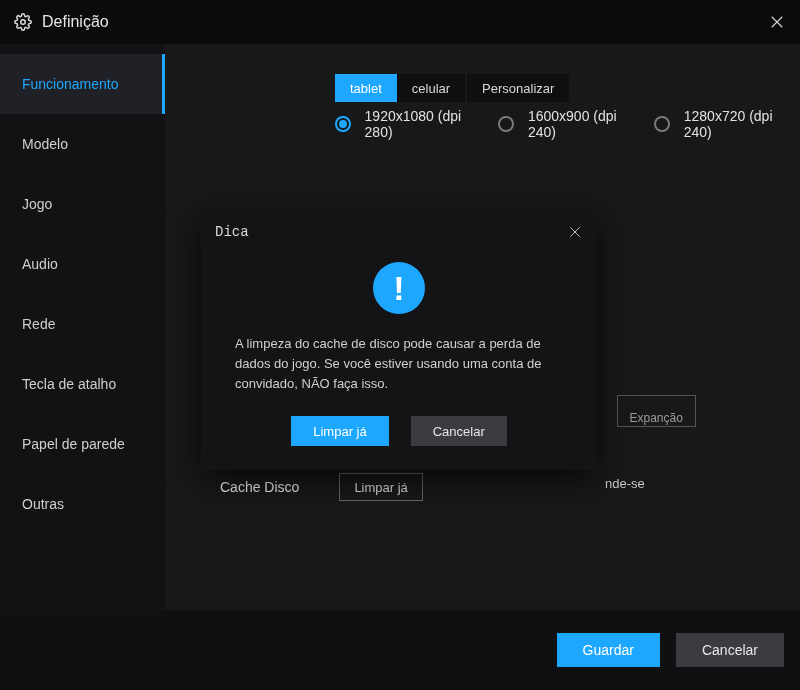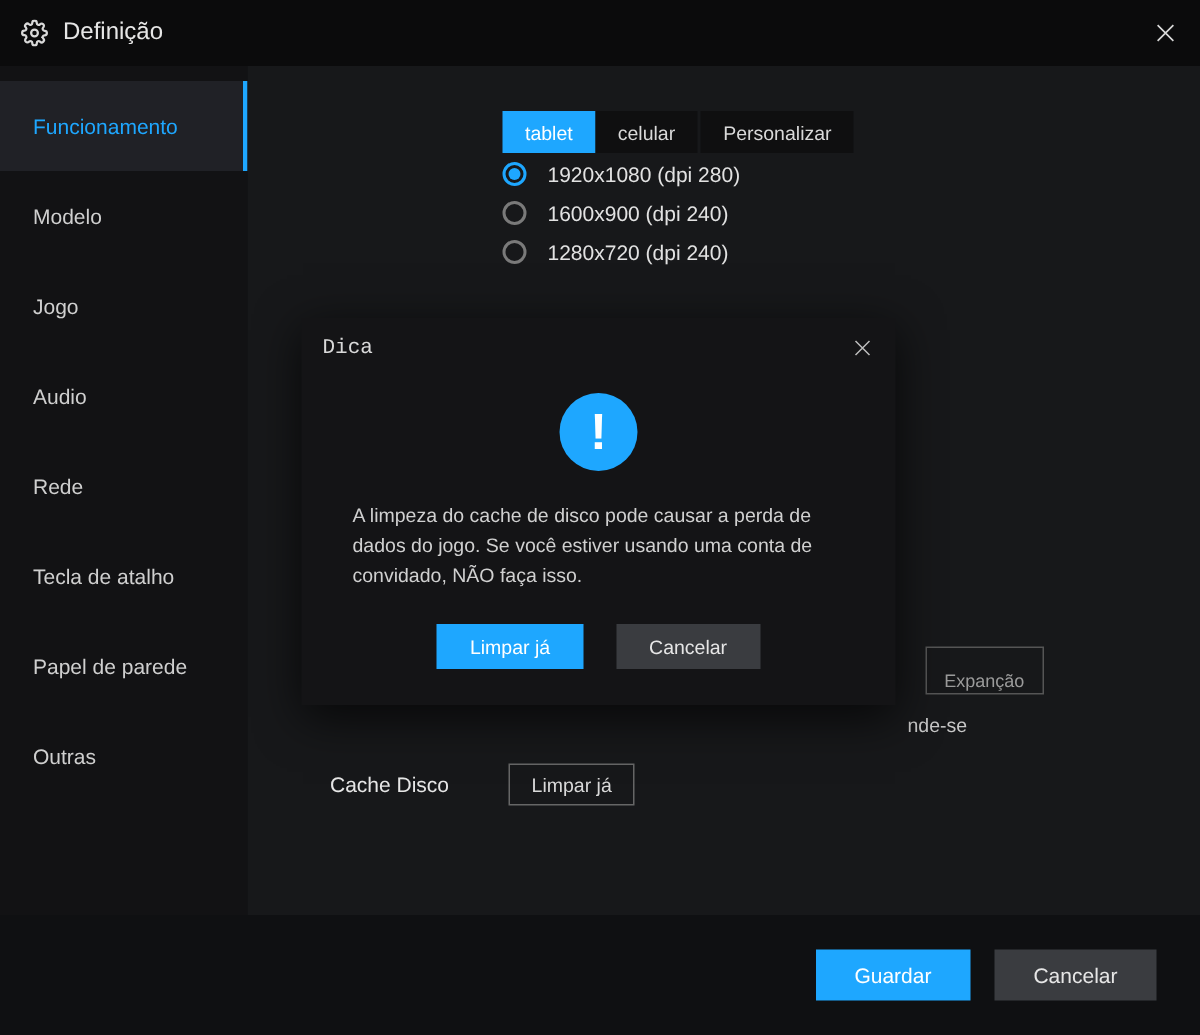--- a/index.html
+++ b/index.html
@@ -19,38 +19,38 @@
 
   .main { flex: 1; background: #17181a; position: relative; padding-top: 30px; }
 
   
   .tabs { display: flex; gap: 0; margin-left: 170px; margin-bottom: 6px; }
   .tab { height: 28px; padding: 0 15px; font-size: 13px; color: #d9d9d9; background: #0f0f10; display: flex; align-items: center; cursor: pointer; }
   .tab.active { background: #1ea7ff; color: #fff; }
   .tab:last-child { margin-left: 2px; }
 
   
-  .radios { margin-left: 170px; display: flex; flex-direction: column; gap: 10px; }
+  .radios { margin-left: 170px; display: flex; flex-direction: row; gap: 10px; }
   .radio-row { display: flex; align-items: center; gap: 14px; font-size: 14px; color: #e2e2e2; cursor: pointer; }
   .radio-outer { width: 16px; height: 16px; border: 2px solid #7a7a7a; border-radius: 50%; display: flex; align-items: center; justify-content: center; }
   .radio-row.selected .radio-outer { border-color: #1ea7ff; }
   .radio-inner { width: 8px; height: 8px; background: #1ea7ff; border-radius: 50%; display: none; }
   .radio-row.selected .radio-inner { display: block; }
 
   
   .manage-row { display:flex; align-items:center; gap:14px; margin-left:170px; margin-top: 255px; font-size:13px; color:#c8c8c8; }
   .recommend-tail { position:absolute; left:440px; top:432px; font-size:13px; color:#c8c8c8; }
   .ghost-btn { border:1px solid #555; color:#9b9b9b; background:transparent; font-size:12px; height:24px; padding:15px 12px; cursor:default; }
 
   .cache-row { display:flex; align-items:center; gap:40px; margin-left: 55px; margin-top: 46px; }
   .cache-label { font-size:14px; color:#e6e6e6; }
   .outline-btn { border:1px solid #666; color:#d9d9d9; background:transparent; font-size:13px; height:28px; padding:0 14px; cursor:pointer; }
 
   
-  .footer { position:absolute; bottom:0; left:0; right:0; height:80px; background:#0f1012; display:flex; align-items:center; justify-content:flex-end; gap:16px; padding-right:29px; }
+  .footer { position:absolute; bottom:0; left:0; right:0; height:80px; background:#0f1012; display:flex; align-items:center; justify-content:flex-end; gap:16px; padding-right:16px; }
   .btn { height:34px; padding:0 26px; font-size:14px; border:none; cursor:pointer; }
   .btn.primary { background:#1ea7ff; color:#fff; }
   .btn.secondary { background:#3a3c40; color:#e6e6e6; }
 
   
   .dialog { position:absolute; left:201px; top:212px; width:396px; background:#141416; box-shadow: 0 8px 30px rgba(0,0,0,0.7); }
   .dlg-head { height:40px; display:flex; align-items:center; padding:0 14px; }
   .dlg-title { font-size:14px; color:#d9d9d9; flex:1;font-family:Liberation Mono, monospace; }
   .dlg-close { width:16px; height:16px; cursor:pointer; }
   .bang { width:52px; height:52px; background:#1ea7ff; border-radius:50%; margin:10px auto 0; color:#fff; font-size:34px; font-weight:bold; display:flex; align-items:center; justify-content:center; }

